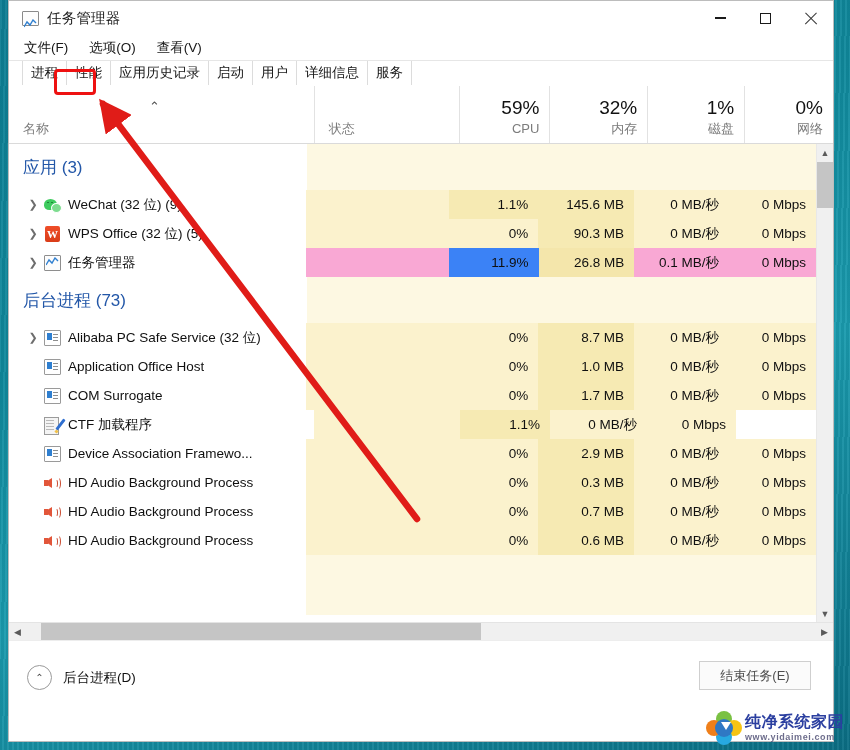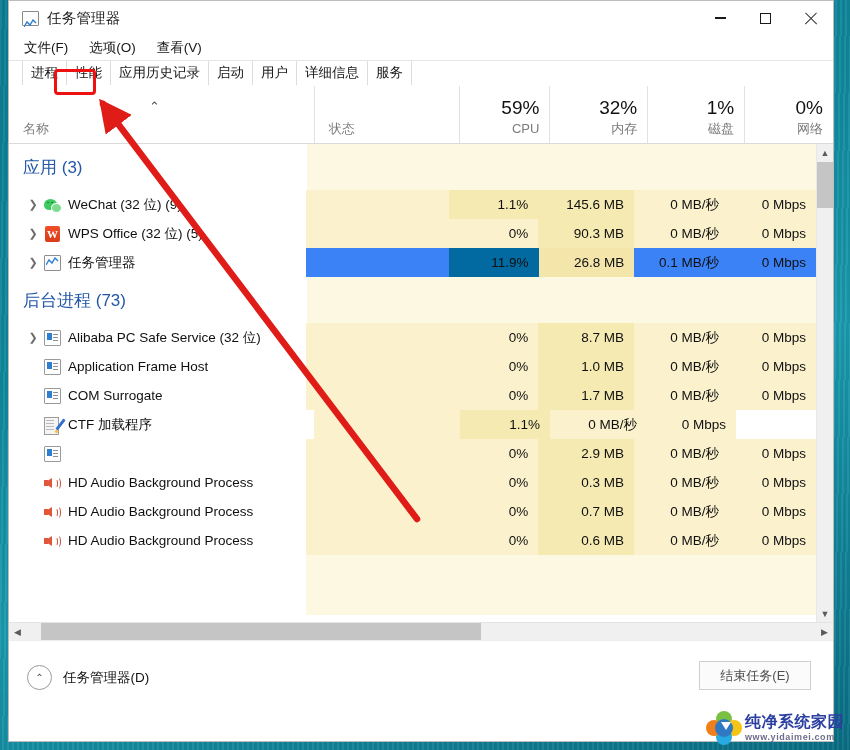--- a/index.html
+++ b/index.html
@@ -206,23 +206,23 @@
   .cell-status { width: 146px; }
   .cell-cpu  { width: 90px; padding-left: 44px; }
   .cell-mem  { width: 98px; }
   .cell-disk { width: 97px; }
   .cell-net  { width: 89px; }
 
   
   .h0  { background: #fdf8e2; }   
   .h1  { background: #fbf2cd; }   
   .h2  { background: #f6eab3; }   
-  .h3  { background: #0369a1; }   
+  .h3  { background: #3b82f6; }   
   .h2b { background: #f4e6ab; }
-  .h1b { background: #3b82f6; }
+  .h1b { background: #f9a8d4; }
 
   .chev {
     width: 16px; flex: 0 0 16px;
     text-align: center;
     font-size: 11px; color: #6d6d6d;
     margin-left: 16px;
   }
   .chev.blank { color: transparent; }
   .pname { margin-left: 7px; overflow: hidden; text-overflow: ellipsis; }
 
@@ -557,21 +557,21 @@
         <div class="row">
           <div class="cell cell-name">
             <span class="chev blank">❯</span>
             <span class="pico ico-win">
               <span class="b"></span>
               <span class="s"></span>
               <span class="l1"></span>
               <span class="l2"></span>
               <span class="l3"></span>
             </span>
-            <span class="pname">Application Frame Host</span>
+            <span class="pname">Application Office Host</span>
           </div>
           <div class="cell cell-status h1"></div>
           <div class="cell cell-cpu h1">0%</div>
           <div class="cell cell-mem h2">1.0 MB</div>
           <div class="cell cell-disk h1">0 MB/秒</div>
           <div class="cell cell-net h1">0 Mbps</div>
         </div>
         <div class="row">
           <div class="cell cell-name">
             <span class="chev blank">❯</span>
@@ -612,20 +612,21 @@
         <div class="row">
           <div class="cell cell-name">
             <span class="chev blank">❯</span>
             <span class="pico ico-win">
               <span class="b"></span>
               <span class="s"></span>
               <span class="l1"></span>
               <span class="l2"></span>
               <span class="l3"></span>
             </span>
+            <span class="pname">Device Association Framewo...</span>
           </div>
           <div class="cell cell-status h1"></div>
           <div class="cell cell-cpu h1">0%</div>
           <div class="cell cell-mem h2">2.9 MB</div>
           <div class="cell cell-disk h1">0 MB/秒</div>
           <div class="cell cell-net h1">0 Mbps</div>
         </div>
         <div class="row">
           <div class="cell cell-name">
             <span class="chev blank">❯</span>
@@ -697,21 +698,21 @@
     <div class="hs-l">◀</div>
     <div class="hs-track">
       <div class="hs-thumb"></div>
     </div>
     <div class="hs-r">▶</div>
   </div>
 
   <div class="footer">
     <div class="fewer">
       <div class="circle">⌃</div>
-      <div class="lbl">任务管理器(D)</div>
+      <div class="lbl">后台进程(D)</div>
     </div>
     <div class="endtask">结束任务(E)</div>
   </div>
 </div>
 
 <div id="tab-highlight"></div>
 
 <svg id="annotation" width="850" height="750" viewBox="0 0 850 750">
   <defs>
     <marker id="ahead" viewBox="0 0 10 10" refX="8" refY="5" markerWidth="5" markerHeight="5" orient="auto-start-reverse">

